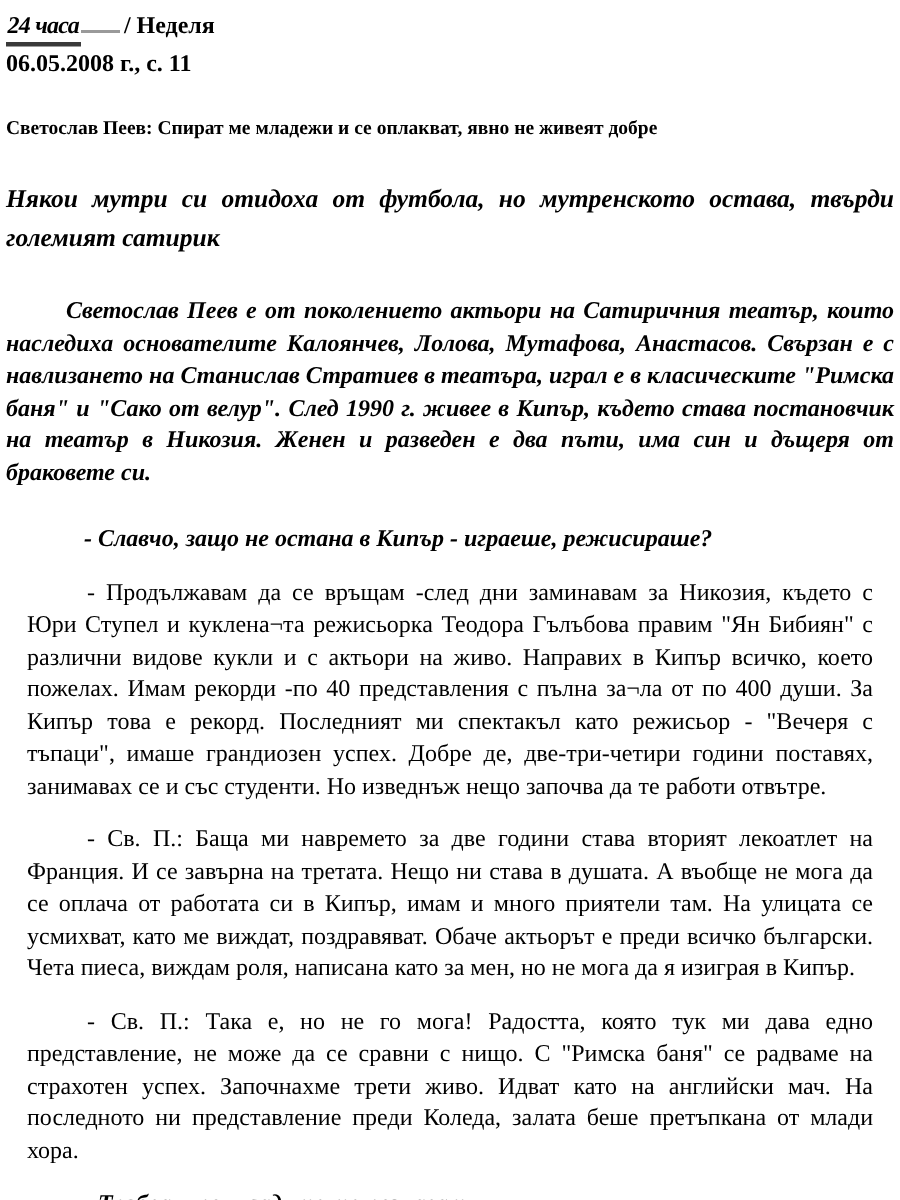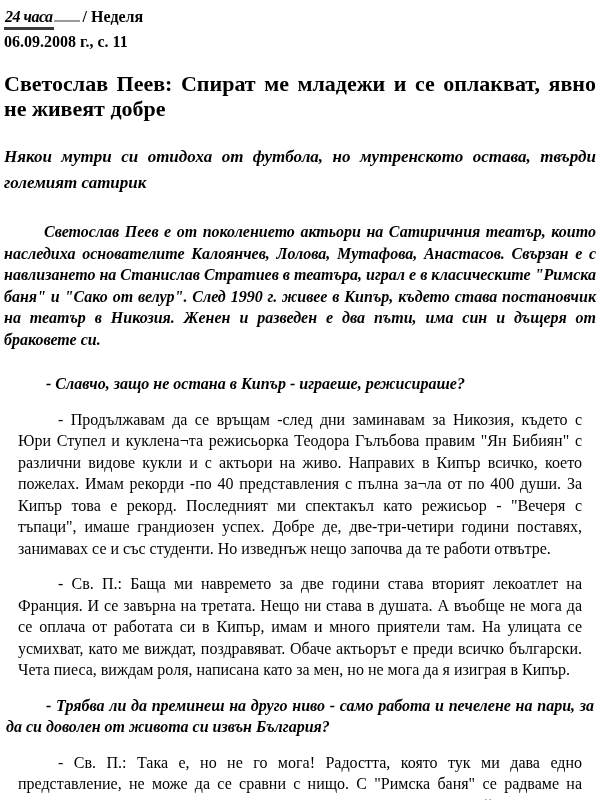--- a/index.html
+++ b/index.html
@@ -39,21 +39,21 @@
     margin-right: 3px;
   }
   .edition { font-weight: bold; }
   .dateline {
     font-size: 16px;
     font-weight: bold;
     line-height: 20px;
     margin-top: 2px;
   }
   .headline {
-    font-size: 22px;
+    font-size: 13px;
     font-weight: bold;
     line-height: 25px;
     text-align: justify;
     margin: 19px 0 0 0;
   }
   .subhead {
     font-size: 17px;
     font-weight: bold;
     font-style: italic;
     line-height: 26px;
@@ -69,21 +69,21 @@
     text-indent: 40px;
     margin: 25px 0 0 0;
   }
   .question {
     font-size: 16px;
     font-weight: bold;
     font-style: italic;
     line-height: 21.5px;
     text-align: justify;
     text-indent: 40px;
-    margin: 2px;
+    margin: 12px;
   }
   .question.first {
     margin-top: 23px;
   }
   .answer {
     font-size: 16px;
     line-height: 21.5px;
     text-align: justify;
     text-indent: 40px;
     margin: 14px;
@@ -91,28 +91,27 @@
 </style>
 </head>
 <body>
 
 <div class="page">
 
   <div class="logo-line">
     <span class="logo">24 часа</span><span class="logo-tail"></span><span class="edition">/ Неделя</span>
   </div>
 
-  <div class="dateline">06.09.2008 г., с. 11</div>
+  <div class="dateline">06.05.2008 г., с. 11</div>
 
   <h1 class="headline">Светослав Пеев: Спират ме младежи и се оплакват, явно не живеят добре</h1>
 
   <h2 class="subhead">Някои мутри си отидоха от футбола, но мутренското остава, твърди големият сатирик</h2>
 
   <p class="lead">Светослав Пеев е от поколението актьори на Сатиричния театър, които наследиха основателите Калоянчев, Лолова, Мутафова, Анастасов. Свързан е с навлизането на Станислав Стратиев в театъра, играл е в класическите "Римска баня" и "Сако от велур". След 1990 г. живее в Кипър, където става постановчик на театър в Никозия. Женен и разведен е два пъти, има син и дъщеря от браковете си.</p>
 
   <p class="question first">- Славчо, защо не остана в Кипър - играеше, режисираше?</p>
   <p class="answer">- Продължавам да се връщам -след дни заминавам за Никозия, където с Юри Ступел и куклена¬та режисьорка Теодора Гълъбова правим "Ян Бибиян" с различни видове кукли и с актьори на живо. Направих в Кипър всичко, което пожелах. Имам рекорди -по 40 представления с пълна за¬ла от по 400 души. За Кипър това е рекорд. Последният ми спектакъл като режисьор - "Вечеря с тъпаци", имаше грандиозен успех. Добре де, две-три-четири години поставях, занимавах се и със студенти. Но изведнъж нещо започва да те работи отвътре.</p>
   <p class="answer">- Св. П.: Баща ми навремето за две години става вторият лекоатлет на Франция. И се завърна на третата. Нещо ни става в душата. А въобще не мога да се оплача от работата си в Кипър, имам и много приятели там. На улицата се усмихват, като ме виждат, поздравяват. Обаче актьорът е преди всичко български. Чета пиеса, виждам роля, написана като за мен, но не мога да я изиграя в Кипър.</p>
-  <p class="question">- Трябва ли да преминеш на друго ниво - само работа и печелене на пари, за да си доволен от живота си извън България?</p>
   <p class="answer">- Св. П.: Така е, но не го мога! Радостта, която тук ми дава едно представление, не може да се сравни с нищо. С "Римска баня" се радваме на страхотен успех. Започнахме трети живо. Идват като на английски мач. На последното ни представление преди Коледа, залата беше претъпкана от млади хора.</p>
   <p class="question">- Трябва и по-младите те познават.</p>
 
 </div>
 
 </body></html>

